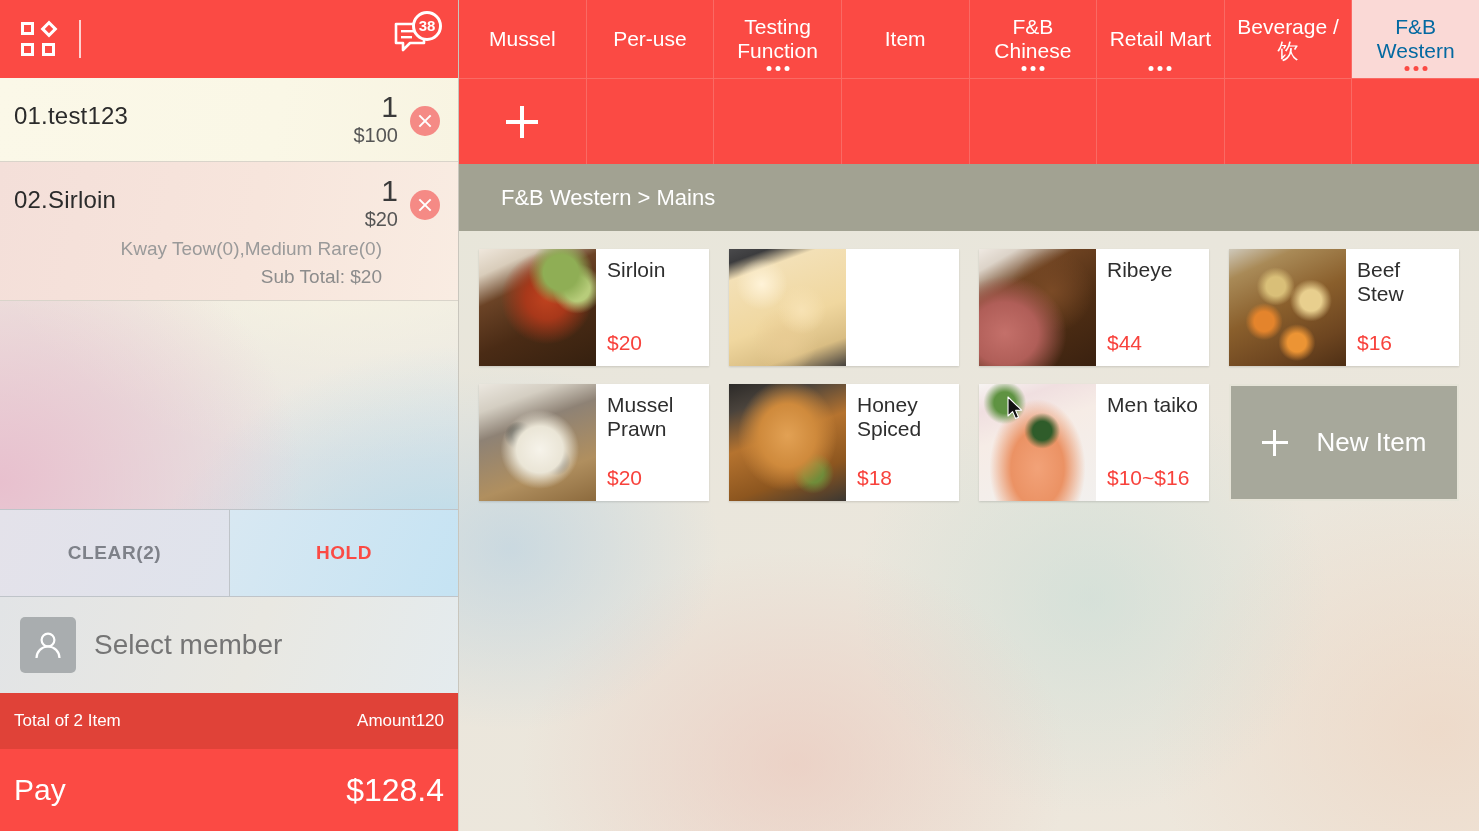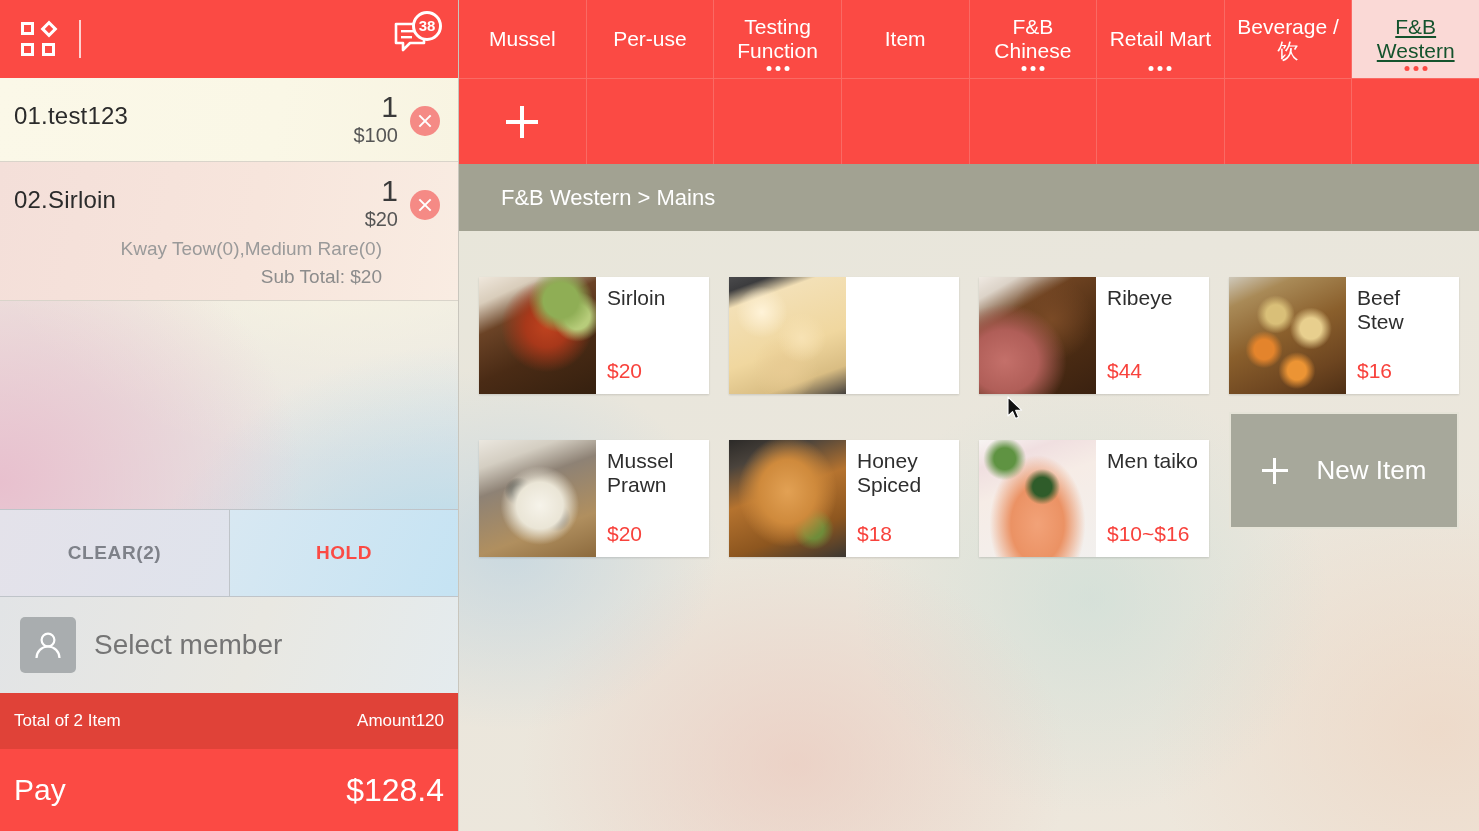--- a/index.html
+++ b/index.html
@@ -165,21 +165,21 @@
   .tab {
     flex: 1 1 0; background: #fb4a44; color: #fff;
     display: flex; flex-direction: column;
     align-items: center; justify-content: center;
     border-right: 1px solid #fa6a64;
     font-size: 21px; line-height: 1.12; text-align: center;
     padding: 0 6px; cursor: pointer; position: relative;
     word-break: break-word;
   }
   .tab:last-child { border-right: none; }
-  .tab.active { background: #fad9d6; color: #14532d; text-decoration: underline; }
+  .tab.active { background: #fad9d6; color: #0369a1; }
   .tab-dots {
     position: absolute; bottom: 7px; left: 50%; transform: translateX(-50%);
     display: flex; gap: 4px;
   }
   .tab-dots span { width: 5px; height: 5px; border-radius: 50%; background: #fff; display:block; }
   .tab.active .tab-dots span { background: #fb4a44; }
 
   
   .subtabs { display: flex; height: 86px; flex: 0 0 86px; }
   .subtab {
@@ -207,21 +207,20 @@
   .grid-wrap { padding: 18px 20px 0 20px; }
   .grid {
     display: grid;
     grid-template-columns: repeat(4, 230px);
     gap: 18px 20px;
   }
   .card {
     height: 117px; background: #fff; display: flex;
     cursor: pointer; overflow: hidden;
     box-shadow: 0 1px 2px rgba(0,0,0,.14);
-    margin-top: 28px;
   }
   .card-img {
     width: 117px; height: 117px; flex: 0 0 117px;
     background-size: cover; background-position: center;
   }
   .card-body {
     flex: 1 1 auto; padding: 9px 7px 0 11px;
     display: flex; flex-direction: column;
   }
   .card-title {

